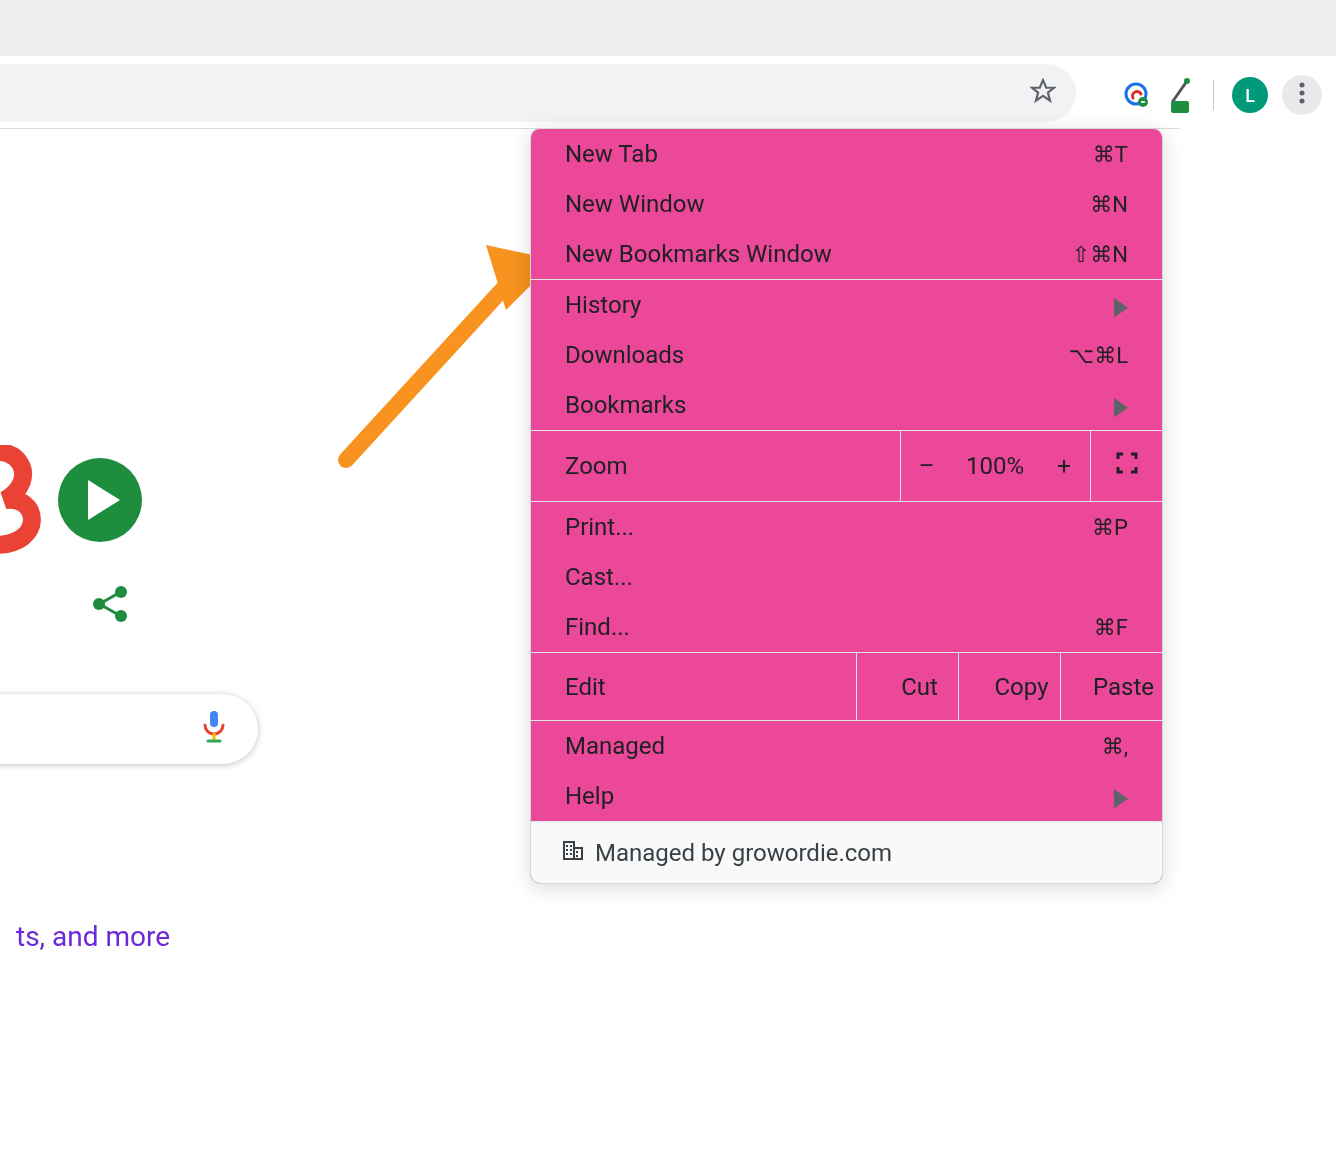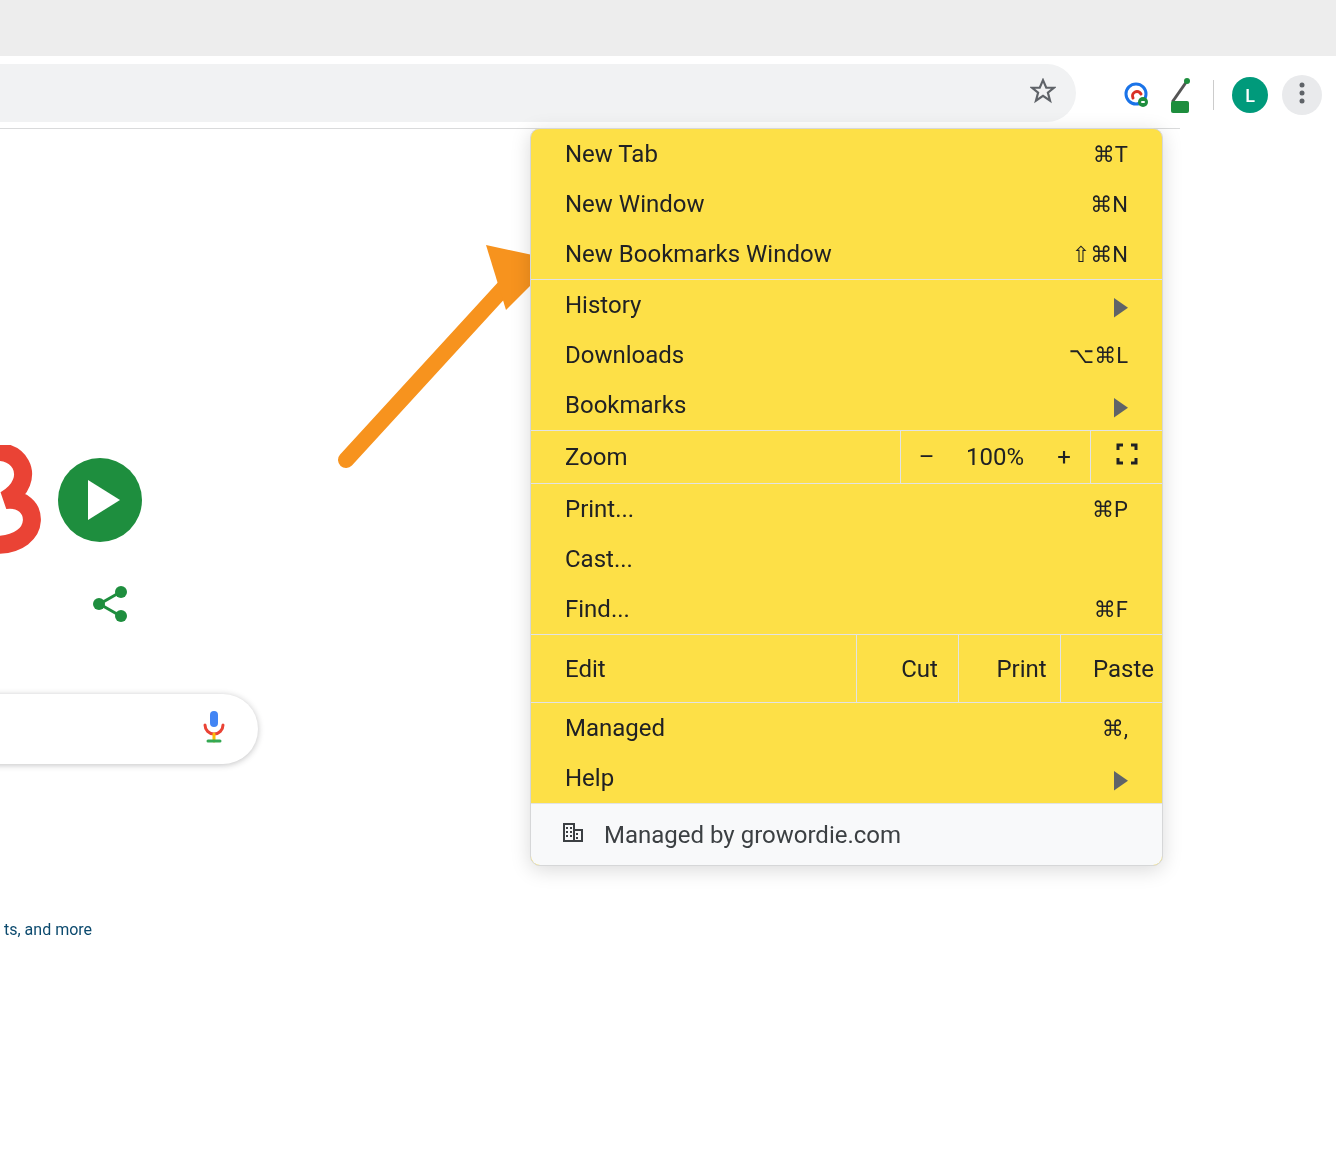--- a/index.html
+++ b/index.html
@@ -92,37 +92,37 @@
   width: 458px;
   height: 70px;
   border-radius: 40px;
   background: #fff;
   box-shadow: 0 1px 6px rgba(32,33,36,.28);
   display: flex; align-items: center; justify-content: flex-end;
   padding-right: 30px;
 }
 .link-text {
   position: absolute;
-  left: 4px; top: 920px;
-  color: #0c4a6e;
-  font-size: 16px;
+  left: 16px; top: 920px;
+  color: #6d28d9;
+  font-size: 28px;
 }
 .arrow {
   position: absolute;
   left: 326px; top: 200px;
   width: 230px; height: 270px;
   pointer-events: none;
 }
 
 
 .menu {
   position: absolute;
   left: 530px; top: 128px;
   width: 633px;
-  background: #fde047;
+  background: #ec4899;
   border: 1px solid #d6d7d8;
   border-radius: 10px;
   box-shadow: 0 4px 20px rgba(0,0,0,0.15);
   font-size: 24px;
   color: #202124;
   overflow: hidden;
 }
 .menu-row {
   display: flex;
   align-items: center;
@@ -136,21 +136,21 @@
 .chev {
   width: 14px; height: 14px;
   display: inline-block;
 }
 .chev svg { display:block; }
 .zoom-row {
   display: flex;
   align-items: stretch;
   border-top: 1px solid #e2e3e4;
   border-bottom: 1px solid #e2e3e4;
-  height: 54px;
+  height: 72px;
 }
 .zoom-label {
   flex: 1;
   display: flex; align-items: center;
   padding-left: 34px;
 }
 .zoom-cell {
   border-left: 1px solid #e2e3e4;
   display: flex; align-items: center; justify-content: center;
   padding: 0 18px;
@@ -172,21 +172,21 @@
   padding-left: 34px;
 }
 .edit-cell {
   border-left: 1px solid #e2e3e4;
   display:flex; align-items:center; justify-content:center;
   width: 102px;
   padding-left: 24px;
 }
 .footer-row {
   display: flex; align-items: center;
-  gap: 19px;
+  gap: 10px;
   padding: 0 30px;
   height: 62px;
   background: #f8f9fa;
   border-top: 1px solid #e2e3e4;
   color: #3c4043;
 }
 </style>
 </head>
 <body>
 
@@ -332,21 +332,21 @@
     <span></span>
   </div>
   <div class="menu-row">
     <span>Find...</span>
     <span class="short">⌘F</span>
   </div>
 
   <div class="edit-row">
     <div class="edit-label">Edit</div>
     <div class="edit-cell">Cut</div>
-    <div class="edit-cell">Print</div>
+    <div class="edit-cell">Copy</div>
     <div class="edit-cell">Paste</div>
   </div>
 
   <div class="menu-row">
     <span>Managed</span>
     <span class="short">⌘,</span>
   </div>
   <div class="menu-row">
     <span>Help</span>
     <span class="chev">

